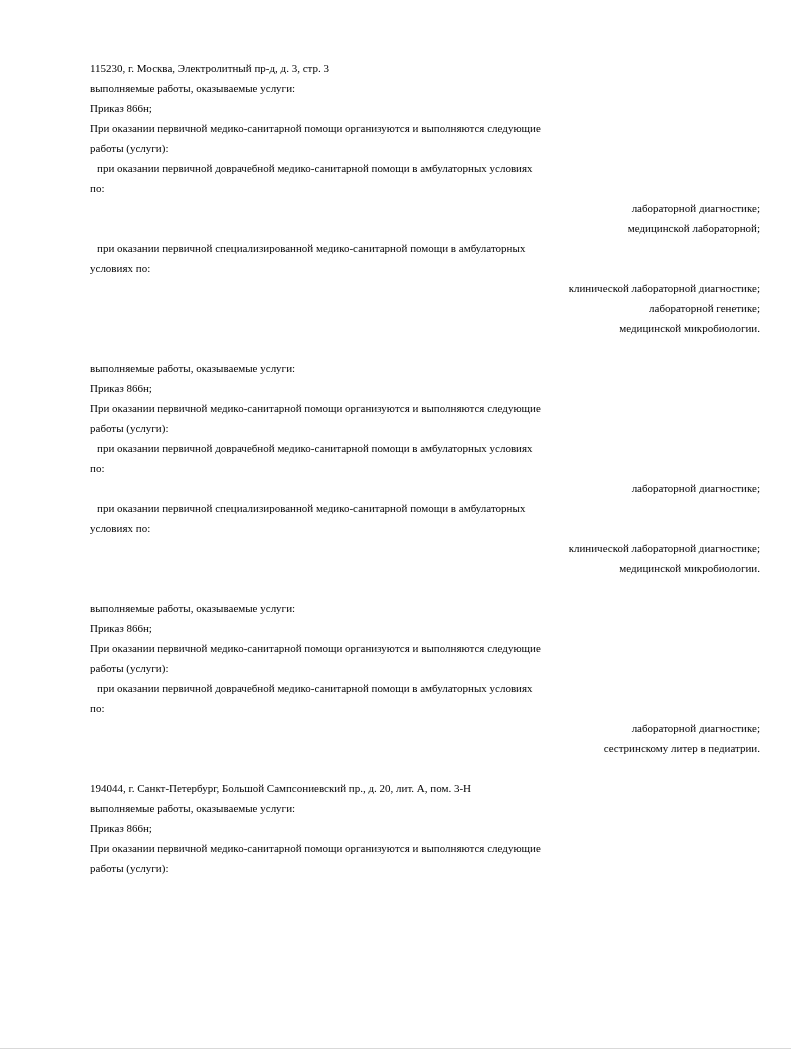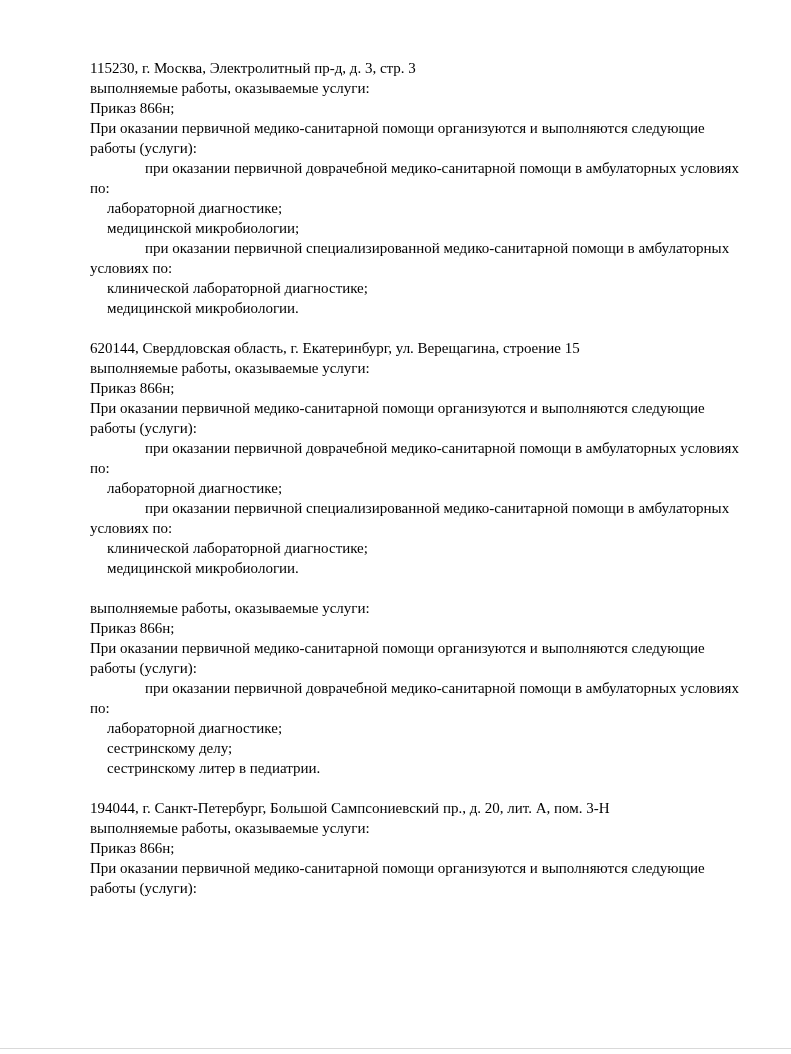--- a/index.html
+++ b/index.html
@@ -19,32 +19,32 @@
     position: relative;
     overflow: hidden;
     font-family: "Liberation Serif", "DejaVu Serif", serif;
   }
   .doc {
     position: absolute;
     left: 90px;
     top: 58px;
     width: 670px;
     color: var(--text-color);
-    font-size: 15px;
+    font-size: 11px;
     line-height: 20px;
   }
   .section {
     margin-bottom: 20px;
   }
   .line {
     white-space: nowrap;
   }
   .indent-0 { padding-left: 0; }
-  .indent-1 { padding-left: 7px; margin-left: 48px; }
-  .indent-2 { padding-left: 17px; }
+  .indent-1 { padding-left: 7px; }
+  .indent-2 { padding-left: 17px; text-align: right; }
   .bottom-divider {
     position: absolute;
     left: 0;
     top: 1048px;
     width: 791px;
     height: 1px;
     background: var(--divider-color);
   }
 </style>
 </head>
@@ -54,49 +54,48 @@
   <div>
       <div class="section">
         <div class="line indent-0">115230, г. Москва, Электролитный пр-д, д. 3, стр. 3</div>
         <div class="line indent-0">выполняемые работы, оказываемые услуги:</div>
         <div class="line indent-0">Приказ 866н;</div>
         <div class="line indent-0">При оказании первичной медико-санитарной помощи организуются и выполняются следующие</div>
         <div class="line indent-0">работы (услуги):</div>
         <div class="line indent-1">при оказании первичной доврачебной медико-санитарной помощи в амбулаторных условиях</div>
         <div class="line indent-0">по:</div>
         <div class="line indent-2">лабораторной диагностике;</div>
-        <div class="line indent-2">медицинской микробиологии;</div>
+        <div class="line indent-2">медицинской лабораторной;</div>
         <div class="line indent-1">при оказании первичной специализированной медико-санитарной помощи в амбулаторных</div>
         <div class="line indent-0">условиях по:</div>
         <div class="line indent-2">клинической лабораторной диагностике;</div>
+        <div class="line indent-2">лабораторной генетике;</div>
         <div class="line indent-2">медицинской микробиологии.</div>
       </div>
       <div class="section">
-        <div class="line indent-0">620144, Свердловская область, г. Екатеринбург, ул. Верещагина, строение 15</div>
         <div class="line indent-0">выполняемые работы, оказываемые услуги:</div>
         <div class="line indent-0">Приказ 866н;</div>
         <div class="line indent-0">При оказании первичной медико-санитарной помощи организуются и выполняются следующие</div>
         <div class="line indent-0">работы (услуги):</div>
         <div class="line indent-1">при оказании первичной доврачебной медико-санитарной помощи в амбулаторных условиях</div>
         <div class="line indent-0">по:</div>
         <div class="line indent-2">лабораторной диагностике;</div>
         <div class="line indent-1">при оказании первичной специализированной медико-санитарной помощи в амбулаторных</div>
         <div class="line indent-0">условиях по:</div>
         <div class="line indent-2">клинической лабораторной диагностике;</div>
         <div class="line indent-2">медицинской микробиологии.</div>
       </div>
       <div class="section">
         <div class="line indent-0">выполняемые работы, оказываемые услуги:</div>
         <div class="line indent-0">Приказ 866н;</div>
         <div class="line indent-0">При оказании первичной медико-санитарной помощи организуются и выполняются следующие</div>
         <div class="line indent-0">работы (услуги):</div>
         <div class="line indent-1">при оказании первичной доврачебной медико-санитарной помощи в амбулаторных условиях</div>
         <div class="line indent-0">по:</div>
         <div class="line indent-2">лабораторной диагностике;</div>
-        <div class="line indent-2">сестринскому делу;</div>
         <div class="line indent-2">сестринскому литер в педиатрии.</div>
       </div>
       <div class="section">
         <div class="line indent-0">194044, г. Санкт-Петербург, Большой Сампсониевский пр., д. 20, лит. А, пом. 3-Н</div>
         <div class="line indent-0">выполняемые работы, оказываемые услуги:</div>
         <div class="line indent-0">Приказ 866н;</div>
         <div class="line indent-0">При оказании первичной медико-санитарной помощи организуются и выполняются следующие</div>
         <div class="line indent-0">работы (услуги):</div>
       </div>
     </div>

